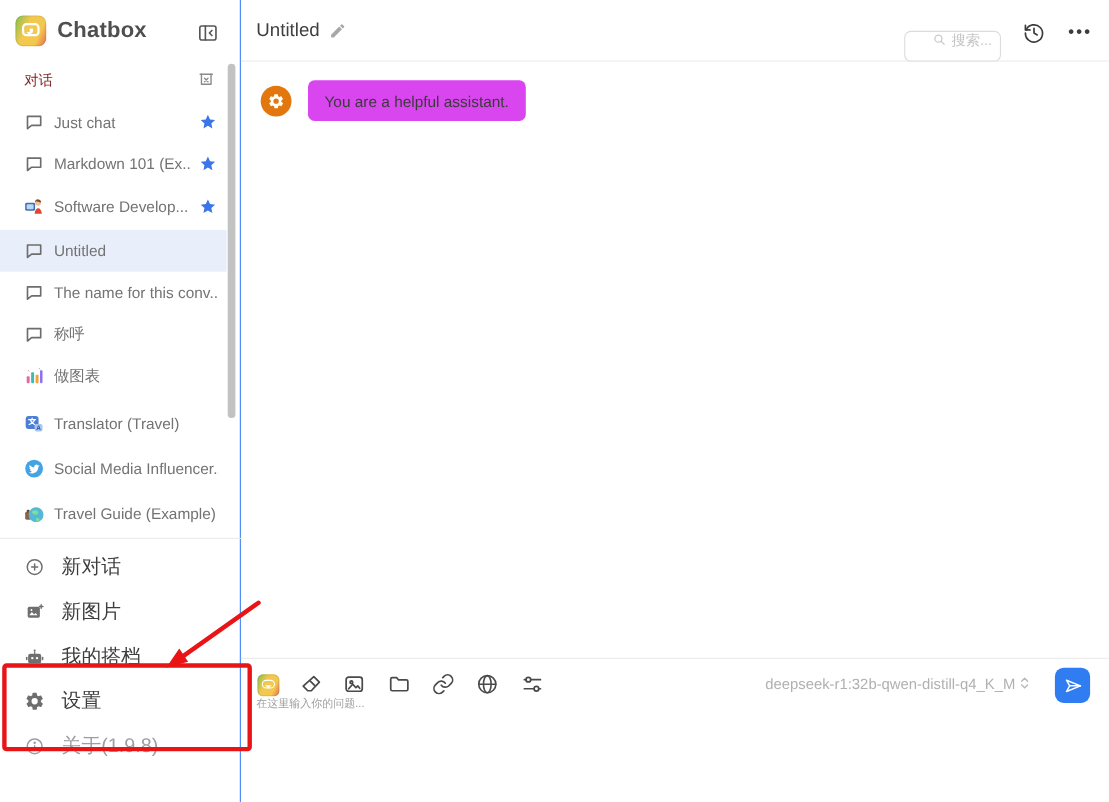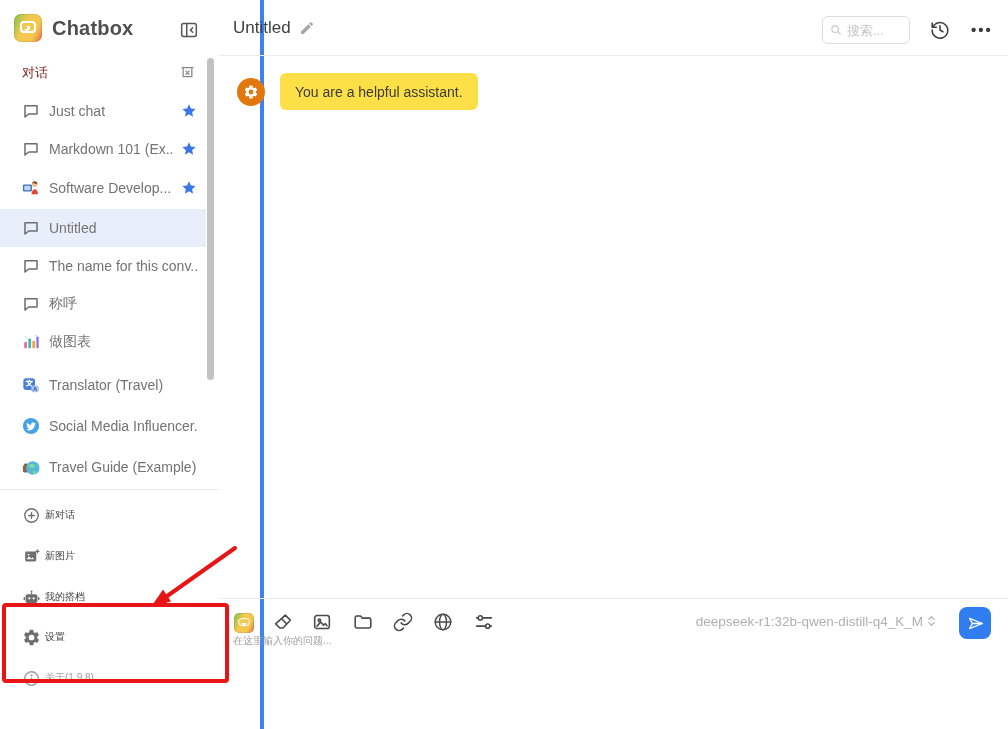--- a/index.html
+++ b/index.html
@@ -1,20 +1,20 @@
 <!DOCTYPE html>
 <html><head>
 <meta charset="utf-8">
 <style>
   * { margin:0; padding:0; box-sizing:border-box; }
   html,body { width:1008px; height:729px; background:#fff; font-family:"Liberation Sans", sans-serif; overflow:hidden; }
   #page { position:relative; width:1008px; height:729px; background:#fff; }
 
   
-  .sidebar { position:absolute; left:0; top:0; width:264px; height:729px; background:#fff; border-right:4px solid #3b82f6;text-decoration:underline; }
+  .sidebar { position:absolute; left:0; top:0; width:219px; height:729px; background:#fff; border-right:1px solid #3b82f6;text-decoration:underline; }
   .brand { position:absolute; left:14px; top:14px; display:flex; align-items:center; gap:10px; }
   .logo { width:28px; height:28px; border-radius:7px; background:linear-gradient(115deg,#7ec04f 0%,#f3c84f 38%,#f3c84f 72%,#e8694f 100%); position:relative; box-shadow:inset 0 0 0 1px rgba(0,0,0,.08);}
   .logo.small { width:20px; height:20px; border-radius:5px; }
   .logo .bub { position:absolute; left:22%; top:25%; width:56%; height:42%; border:2px solid #fff; border-radius:4px; }
   .logo .bub:after { content:""; position:absolute; left:2px; bottom:-4px; border:3px solid transparent; border-top-color:#fff; }
   .logo .dot { position:absolute; left:46%; top:42%; width:3px; height:3px; background:#fff; }
   .brand-title { font-size:20px; font-weight:700; color:#4f4f4f; letter-spacing:.2px; }
   .collapse-btn { position:absolute; left:178px; top:19px; width:22px; height:22px; color:#555; cursor:pointer; }
 
   .convo-head { position:absolute; left:22px; top:64px; font-size:13px; color:#7f1d1d; }
@@ -23,38 +23,38 @@
   .row { position:absolute; left:0; width:206px; height:38px; display:flex; align-items:center; cursor:pointer; }
   .row.sel { background:#e9effa; }
   .row .ic { margin-left:22px; width:18px; height:18px; flex:none; color:#6d6d6d; display:flex; align-items:center; justify-content:center; }
   .row .lbl { margin-left:9px; font-size:14px; color:#737373; white-space:nowrap; overflow:hidden; max-width:125px; }
   .row .lbl.wide { max-width:150px; }
   .row .star { position:absolute; left:181px; top:11px; width:16px; height:16px; }
 
   .side-div { position:absolute; left:0; top:489px; width:219px; height:1px; background:#ececec; }
   .mrow { position:absolute; left:0; width:206px; height:38px; display:flex; align-items:center; cursor:pointer; }
   .mrow .ic { margin-left:22px; width:19px; height:19px; flex:none; color:#6e6e6e; display:flex; align-items:center; justify-content:center; }
-  .mrow .lbl { margin-left:4px; font-size:10px; color:#3d3d3d; white-space:nowrap; }
+  .mrow .lbl { margin-left:15px; font-size:18px; color:#3d3d3d; white-space:nowrap; }
   .mrow .lbl.dim { color:#9e9e9e; }
   .scroll-thumb { position:absolute; left:207px; top:58px; width:7px; height:322px; background:#c2c2c2; border-radius:4px; }
 
   
   .header-line { position:absolute; left:219px; top:55px; width:789px; height:1px; background:#ececec; }
   .page-title-wrap { position:absolute; left:233px; top:18px; display:flex; align-items:center; gap:8px; }
   .page-title { font-size:17px; color:#3f3f3f; }
-  .search-box { position:absolute; left:822px; top:16px; width:88px; height:28px; border:1px solid #dcdcdc; border-radius:6px; display:flex; align-items:center; padding:0 6px; gap:4px; background:#fff; }
+  .search-box { position:absolute; left:822px; top:28px; width:88px; height:28px; border:1px solid #dcdcdc; border-radius:6px; display:flex; align-items:flex-start; padding:0 24px; gap:4px; background:#fff; }
   .search-box svg { flex:none; color:#c9c9c9; }
   .search-input { border:none; outline:none; width:52px; font-size:13px; color:#555; background:transparent; font-family:"Liberation Sans",sans-serif;}
   .search-input::placeholder { color:#c4c4c4; }
   .hist-btn { position:absolute; left:929px; top:19px; width:22px; height:22px; color:#3c3c3c; cursor:pointer; }
   .more-btn { position:absolute; left:966px; top:18px; width:32px; height:24px; color:#3c3c3c; font-size:15px; font-weight:700; letter-spacing:2px; cursor:pointer; text-align:center; line-height:24px;}
 
   
   .msg-avatar { position:absolute; left:237px; top:78px; width:28px; height:28px; border-radius:50%; background:#e2770d; display:flex; align-items:center; justify-content:center; }
-  .msg-bubble { position:absolute; left:280px; top:73px; height:37px; background:#fde047; border-radius:6px; display:flex; align-items:center; padding:0 15px; font-size:14px; color:#3b3b3b; }
+  .msg-bubble { position:absolute; left:280px; top:73px; height:37px; background:#d946ef; border-radius:6px; display:flex; align-items:center; padding:0 15px; font-size:14px; color:#3b3b3b; }
 
   
   .comp-line { position:absolute; left:219px; top:598px; width:789px; height:1px; background:#eaeaea; }
   .tool { position:absolute; top:611px; width:22px; height:22px; color:#4a4a4a; cursor:pointer; display:flex; align-items:center; justify-content:center;}
   .comp-input { position:absolute; left:233px; top:628px; width:430px; height:24px; border:none; outline:none; font-size:10px; color:#737373; font-family:"Liberation Sans",sans-serif; background:transparent;}
   .comp-input::placeholder { color:#9e9e9e; }
   .model-select { position:absolute; top:613px; right:70px; display:flex; align-items:center; gap:2px; cursor:pointer; }
   .model-name { font-size:13.5px; color:#b0b0b0; }
   .send-btn { position:absolute; left:959px; top:607px; width:32px; height:32px; border-radius:8px; background:#2f7df0; border:none; display:flex; align-items:center; justify-content:center; cursor:pointer; }
 

